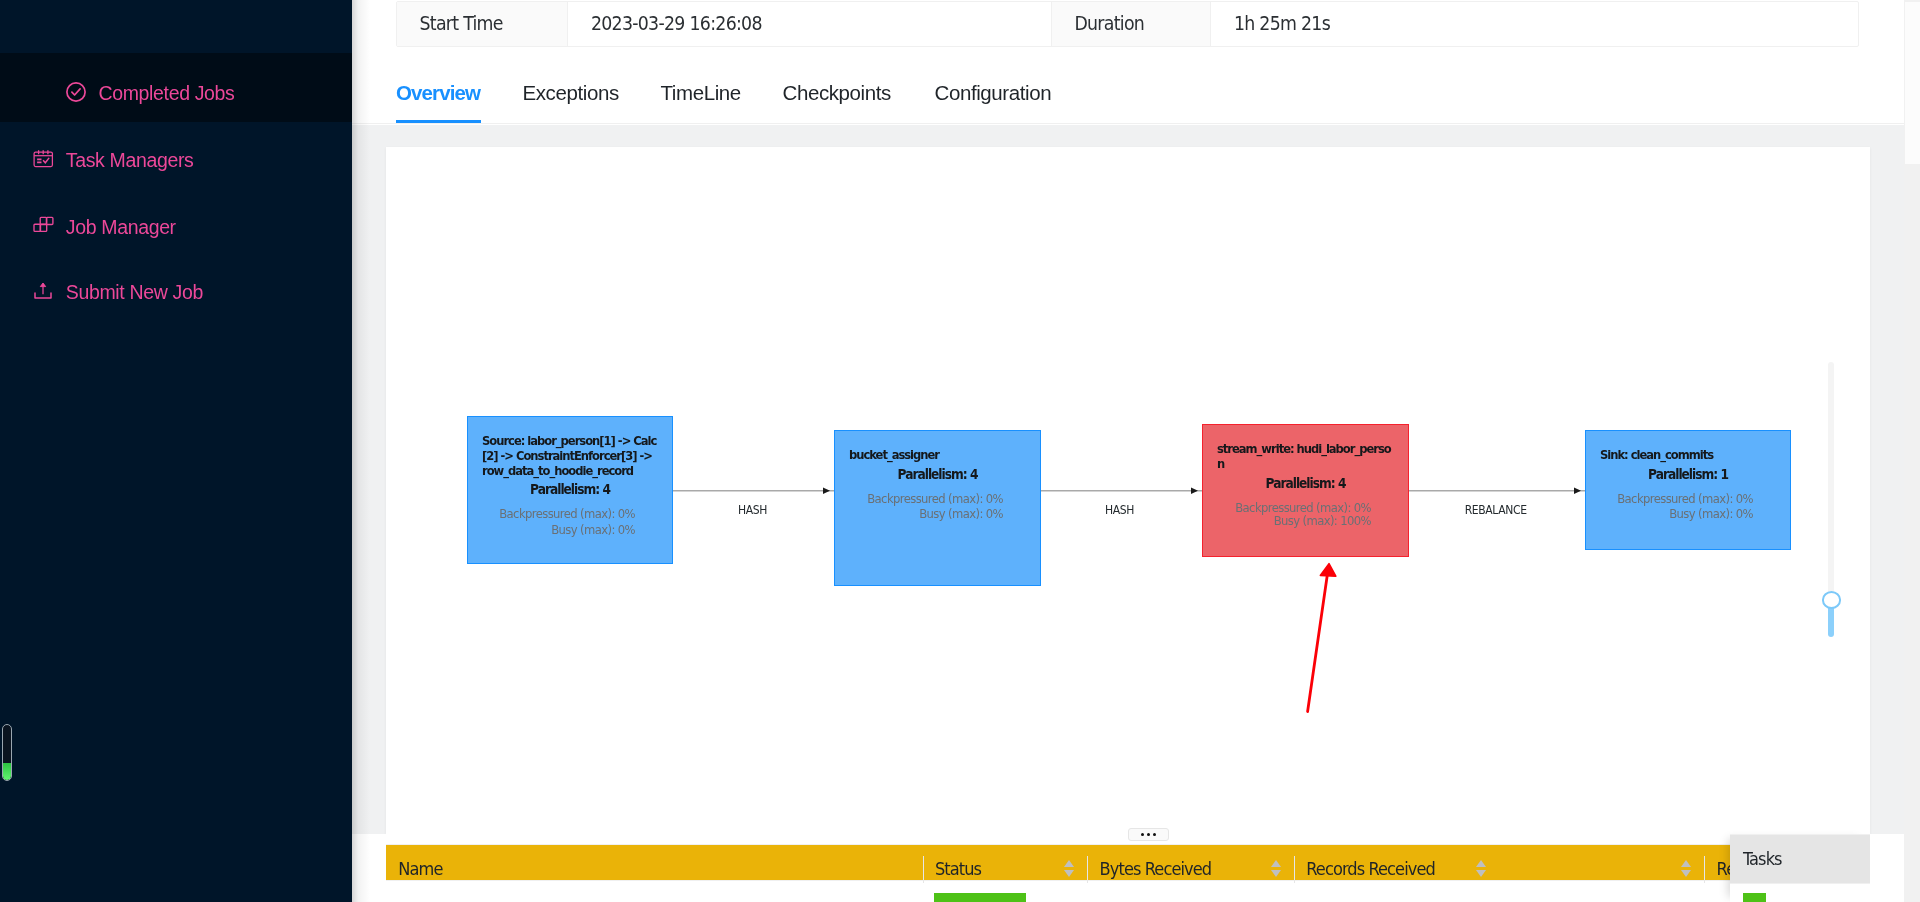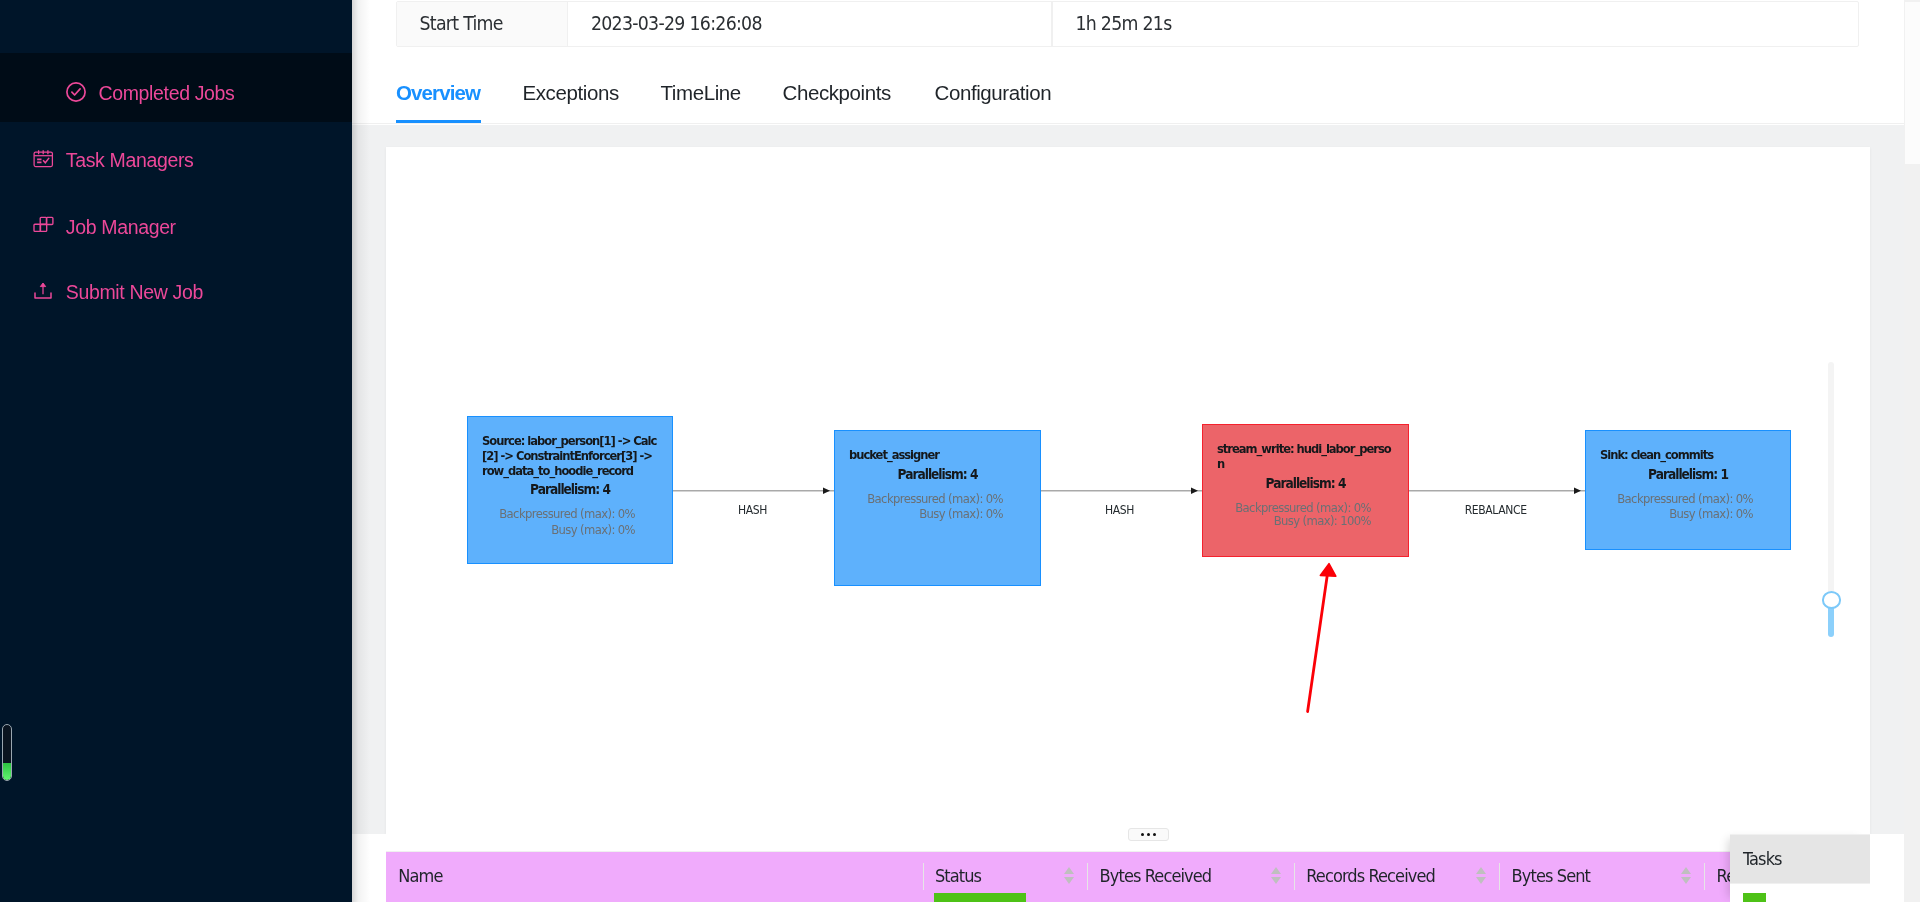--- a/index.html
+++ b/index.html
@@ -81,21 +81,21 @@
      border-radius:50%;background:#fff;}
 
   
   .resize-handle{position:absolute;left:776.3px;top:827.9px;width:40.6px;height:12.7px;background:#fafafa;
      border:1px solid #e6e6e6;border-radius:3px;display:flex;align-items:center;justify-content:center;
      gap:3.2px;z-index:20;padding-top:1px;}
   .resize-handle i{width:3px;height:3px;background:#101010;border-radius:50%;display:block;}
 
   
   .btable{position:absolute;left:0;top:833.7px;width:1552px;height:68.3px;background:#fff;}
-  .bhead{position:absolute;left:34px;top:17px;height:52px;width:1484px;background:#f0abfc;
+  .bhead{position:absolute;left:34px;top:10px;height:37px;width:1484px;background:#eab308;
      border-top:1px solid #f0f0f0;border-bottom:1px solid #f0f0f0;}
   .bh{position:absolute;top:0;height:50.1px;display:flex;align-items:center;
       font-family:"DejaVu Sans",sans-serif;font-stretch:condensed;
       font-size:18px;letter-spacing:-0.9px;color:#1f2429;}
   .bh .t{padding-left:12.3px;padding-bottom:2px;}
   .bh .vsep{position:absolute;left:0;top:11.7px;width:1.2px;height:26.7px;background:#e6e6e6;}
   .sorter{position:absolute;top:15px;width:11.6px;height:17.2px;}
   .sorter .up,.sorter .dn{position:absolute;left:0;width:0;height:0;border-left:5.8px solid transparent;
      border-right:5.8px solid transparent;}
   .sorter .up{top:0;border-bottom:7.4px solid #bfbfbf;}
@@ -178,20 +178,21 @@
   </div>
   <div class="side-shadow"></div>
 
   <div class="main">
 
     <div class="info-table">
       <div class="cell hd" style="width:170.4px;">Start Time</div>
       <div class="sep"></div>
       <div class="cell" style="width:482.5px;">2023-03-29 16:26:08</div>
       <div class="sep"></div>
+      <div class="cell hd" style="width:158.5px;">Duration</div>
       <div class="sep"></div>
       <div class="cell" style="flex:1;">1h 25m 21s</div>
     </div>
 
     <div class="tabs">
       <div class="tab on" style="left: 44px; color: rgb(24, 144, 255);"><span>Overview</span><span class="bar" style="background: rgb(24, 144, 255);"></span></div>
       <div class="tab" style="left:170.5px;">Exceptions</div>
       <div class="tab" style="left:308.5px;">TimeLine</div>
       <div class="tab" style="left:430.5px;">Checkpoints</div>
       <div class="tab" style="left:582.5px;">Configuration</div>
@@ -263,24 +264,20 @@
             <span class="dn"></span>
           </div>
           <div class="bh" style="left: 908px; width: 205.3px;">
             <span class="vsep"></span>
             <span class="t">Records Received</span>
           </div>
           <div class="sorter" style="left: 1090px;">
             <span class="up"></span>
             <span class="dn"></span>
           </div>
-          <div class="bh" style="left: 1113.3px; width: 205px;">
-            <span class="vsep"></span>
-            <span class="t">Bytes Sent</span>
-          </div>
           <div class="sorter" style="left: 1295px;">
             <span class="up"></span>
             <span class="dn"></span>
           </div>
           <div class="bh" style="left: 1318.3px; width: 165.7px;">
             <span class="vsep"></span>
             <span class="t">Re</span>
           </div>
         </div>
       <div class="fixed-col">

